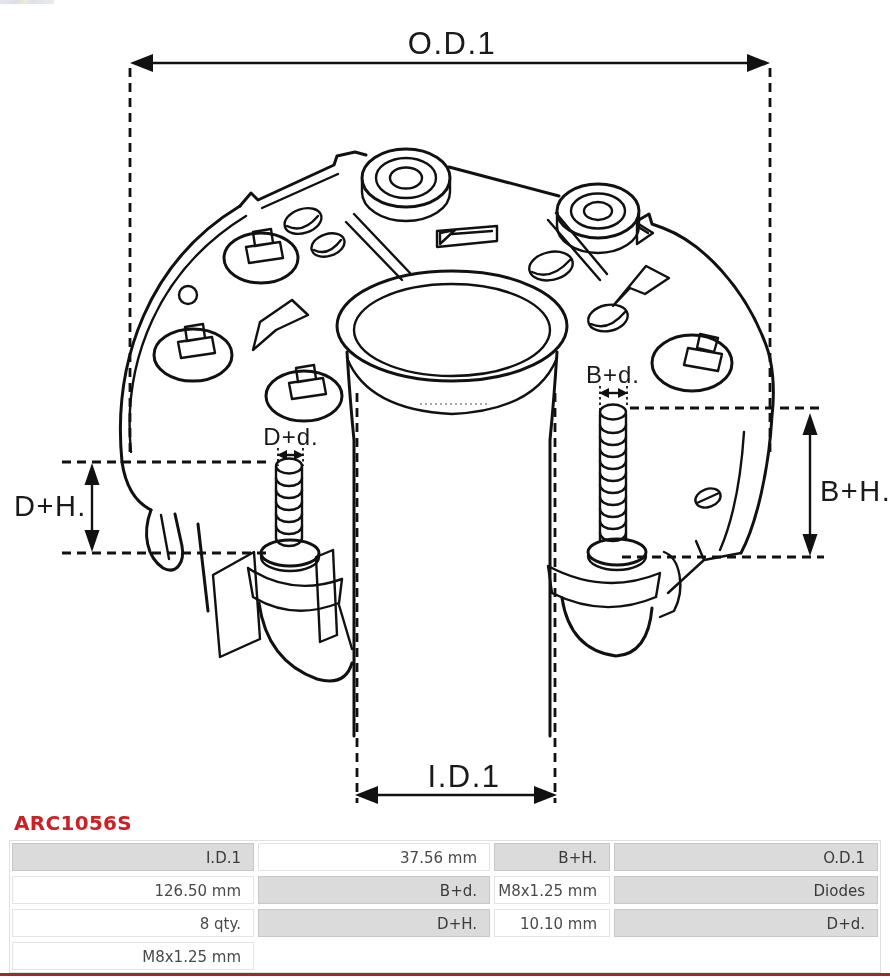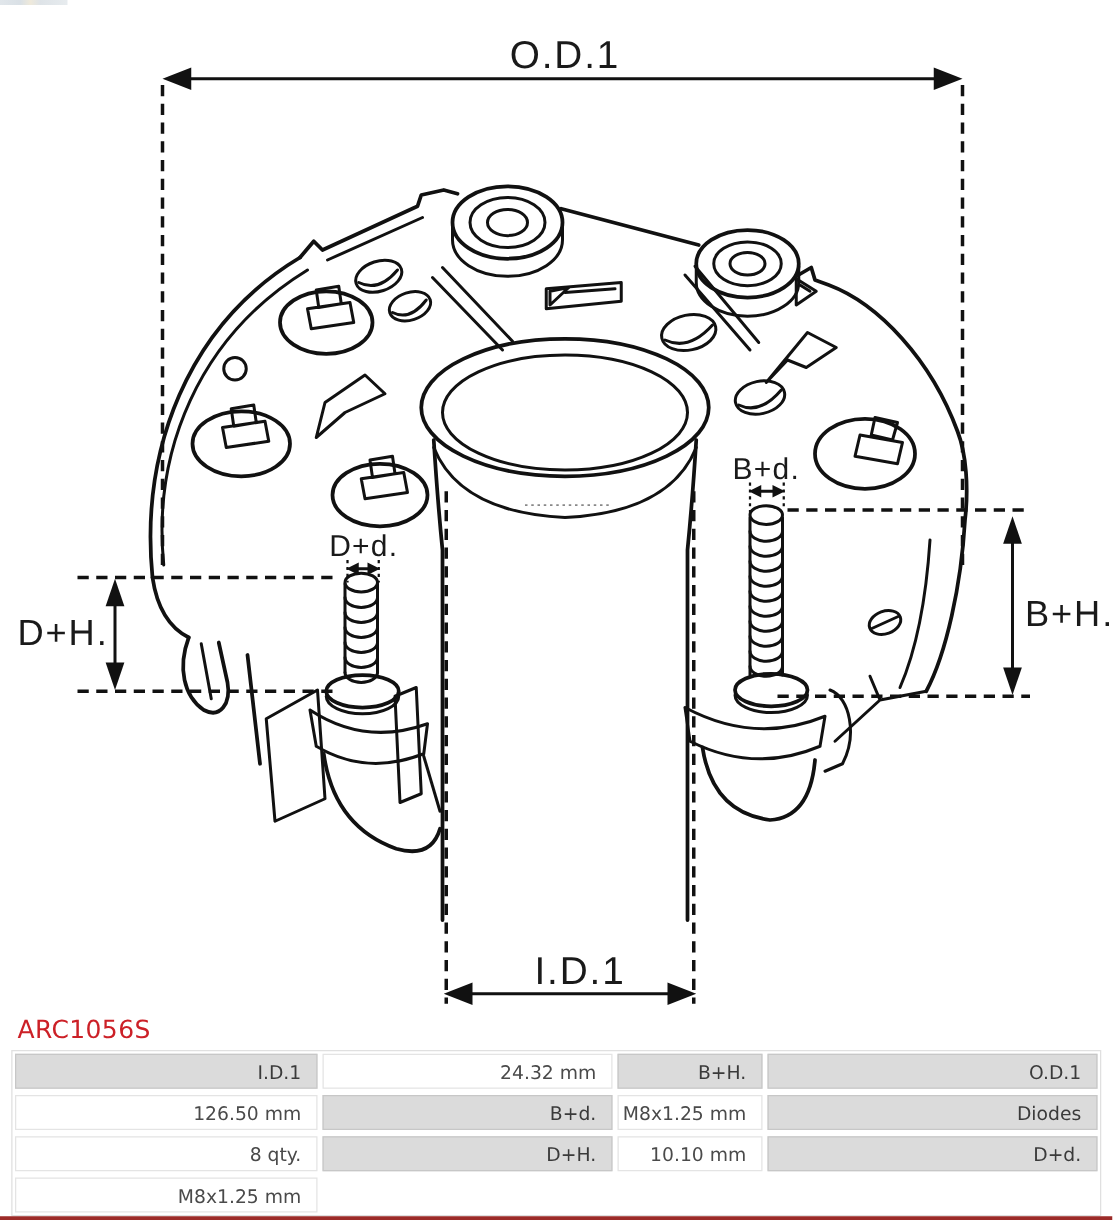--- a/index.html
+++ b/index.html
@@ -18,21 +18,21 @@
   .dot{fill:none;stroke:#111;stroke-width:1.8;stroke-dasharray:2.5 3;}
   .dothin{fill:none;stroke:#888;stroke-width:1.4;stroke-dasharray:2 3;}
   .dim{fill:none;stroke:#111;stroke-width:2.4;}
   .ah{fill:#111;stroke:none;}
   .lbl{font-family:"Liberation Sans",sans-serif;font-weight:300;fill:#1a1a1a;letter-spacing:1.5px;}
   .lbl-big{font-size:31px;}
   .lbl-med{font-size:29px;}
   .lbl-sm{font-size:24px;letter-spacing:1px;}
 
   .part-number{position:absolute;left:14px;top:811px;margin:0;
-    font-size:20px;font-weight:normal;color:#cc2027;letter-spacing:.3px;}
+    font-size:20px;font-weight:bold;color:#cc2027;letter-spacing:.3px;}
 
   .spec-table{position:absolute;left:9px;top:840px;width:866px;
     display:grid;grid-template-columns:242px 232px 116px 1fr;gap:5px 4px;
     background:#fff;border:1px solid #e0e0e0;padding:2px;}
   .cell{height:28px;line-height:28px;font-size:15px;text-align:right;
     padding-right:12px;box-sizing:border-box;white-space:nowrap;overflow:hidden;}
   .cell.label{background:#dbdbdb;border:1px solid #c7c7c7;color:#3a3a3a;}
   .cell.value{background:#fff;border:1px solid #e4e4e4;color:#4a4a4a;}
 
   .bottom-rule{position:absolute;left:0;top:973px;width:890px;height:3px;background:#9c2b28;}
@@ -191,21 +191,21 @@
     <polygon class="ah" points="304,455 294,450 294,460"></polygon>
     <line class="dot" x1="278" y1="448" x2="278" y2="466"></line>
     <line class="dot" x1="303" y1="448" x2="303" y2="466"></line>
   </g>
 </svg>
 
 <h1 class="part-number">ARC1056S</h1>
 
 <div class="spec-table">
   <div class="cell label">I.D.1</div>
-  <div class="cell value">24.32 mm</div>
+  <div class="cell value">37.56 mm</div>
   <div class="cell label">B+H.</div>
 
   <div class="cell label">O.D.1</div>
   <div class="cell value">126.50 mm</div>
   <div class="cell label">B+d.</div>
   <div class="cell value">M8x1.25 mm</div>
 
   <div class="cell label">Diodes</div>
   <div class="cell value">8 qty.</div>
   <div class="cell label">D+H.</div>

